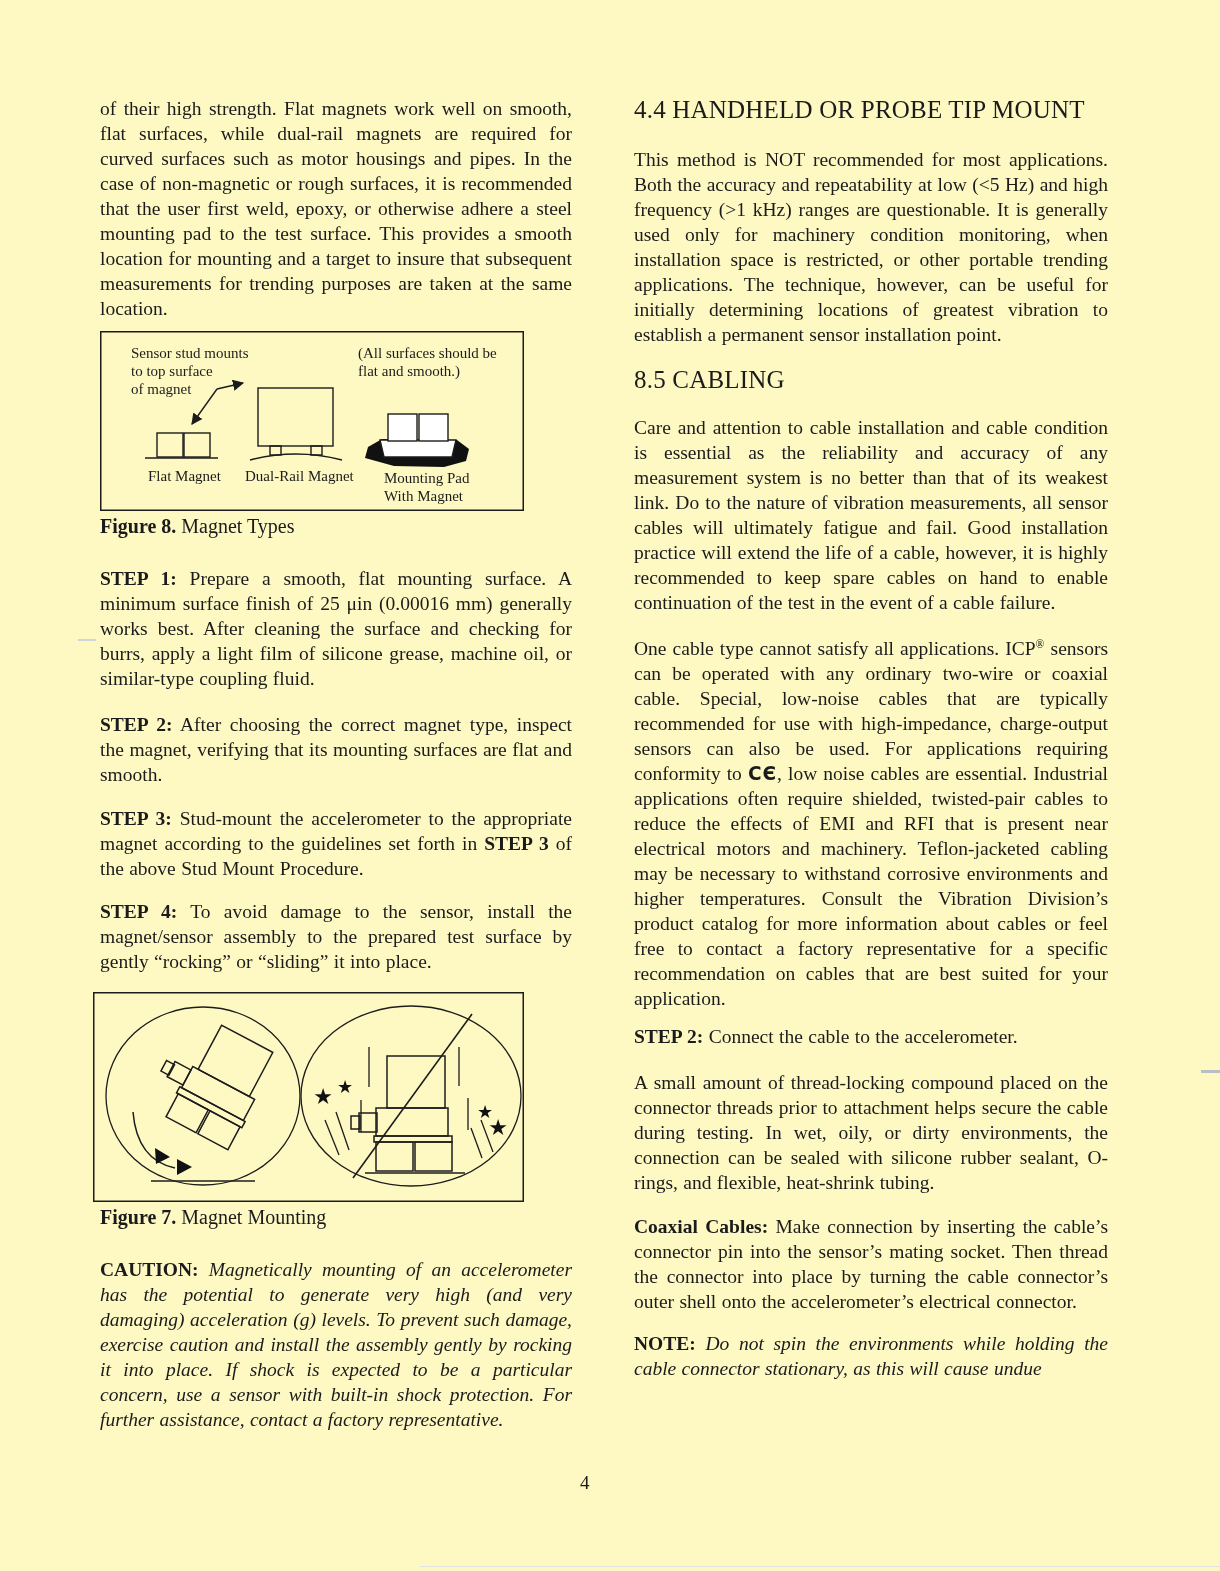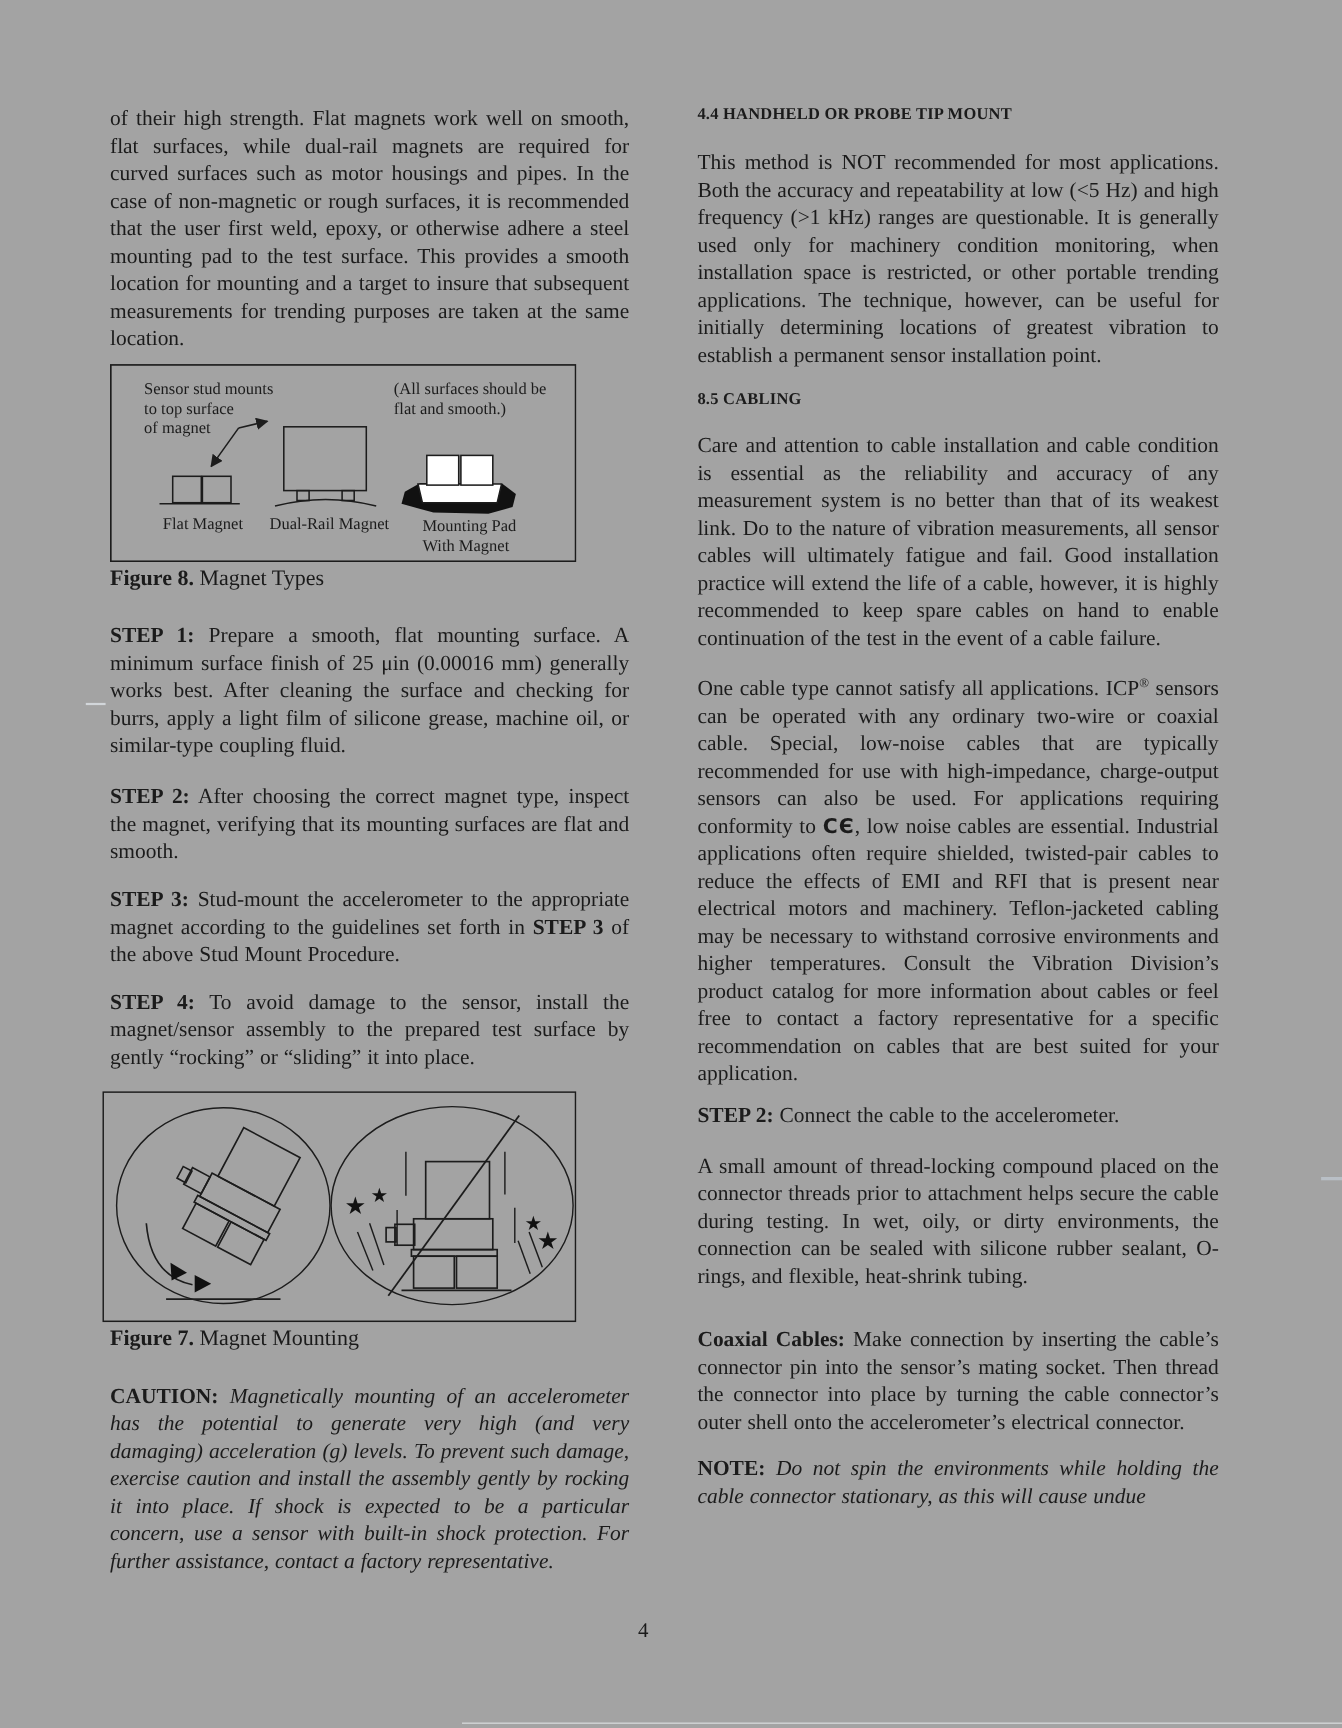--- a/index.html
+++ b/index.html
@@ -1,28 +1,28 @@
 <!DOCTYPE html>
 <html><head>
 <meta charset="utf-8">
 <style>
   * { margin:0; padding:0; box-sizing:border-box; }
   html,body { background:#ffffff; }
   .page {
-    position:relative; width:1220px; height:1571px; background:#a3a3a3;
+    position:relative; width:1220px; height:1571px; background:#fef9c3;
     font-family:"Liberation Serif", serif; color:#1b1b1b; overflow:hidden;
   }
   .col { position:absolute; top:96px; }
   .col-left  { left:100px; width:472px; }
   .col-right { left:634px; width:474px; }
   .para {
     font-size:19.5px; line-height:25px; text-align:justify; text-align-last:left;
     word-spacing:0.5px; hyphens:none;
   }
-  .heading { font-size:15px; font-weight:bold; letter-spacing:0.2px; }
+  .heading { font-size:25px; font-weight:normal; letter-spacing:0.2px; }
   .caption { font-size:20px; margin-top:4px; }
   .b   { font-weight:bold; }
   .i   { font-style:italic; }
   .sup { font-size:0.60em; vertical-align:super; line-height:0; }
   .ce  { font-family:"DejaVu Sans", sans-serif; font-weight:bold; font-size:0.95em; letter-spacing:1px; }
   figure { display:block; }
   figure svg { display:block; }
   .figtext { font-family:"Liberation Serif", serif; font-size:15px; fill:#1c1c1c; }
   .pageno { position:absolute; left:580px; top:1472px; font-size:19px; }
   .artifact { position:absolute; }
@@ -151,21 +151,21 @@
     <p class="para" style="margin-top:23px"><span>This method is NOT recommended for most applications.  Both the accuracy and repeatability at low (&lt;5 Hz) and high frequency (&gt;1 kHz) ranges are questionable. It is generally used only for machinery condition monitoring, when installation space is restricted, or other portable trending applications.  The technique, however, can be useful for initially determining locations of greatest vibration to establish a permanent sensor installation point.</span></p>
 
     <h2 class="heading" style="margin-top:19px">8.5 CABLING</h2>
     <p class="para" style="margin-top:21px"><span>Care and attention to cable installation and cable condition is essential as the reliability and accuracy of any measurement system is no better than that of its weakest link.  Do to the nature of vibration measurements, all sensor cables will ultimately fatigue and fail.  Good installation practice will extend the life of a cable, however, it is highly recommended to keep spare cables on hand to enable continuation of the test in the event of a cable failure.</span></p>
 
     <p class="para" style="margin-top:21px"><span>One cable type cannot satisfy all applications.  </span><span>ICP</span><span class="sup">®</span><span> sensors can be operated with any ordinary two-wire or coaxial cable.  Special, low-noise cables that are typically recommended for use with high-impedance, charge-output sensors can also be used.  For applications requiring conformity to </span><span class="ce">CЄ</span><span>, low noise cables are essential. Industrial applications often require shielded, twisted-pair cables to reduce the effects of EMI and RFI that is present near electrical motors and machinery.  Teflon-jacketed cabling may be necessary to withstand corrosive environments and higher temperatures.  Consult the Vibration Division’s product catalog for more information about cables or feel free to contact a factory representative for a specific recommendation on cables that are best suited for your application.</span></p>
 
     <p class="para" style="margin-top:13px"><span class="b">STEP 2:</span><span> Connect the cable to the accelerometer.</span></p>
     <p class="para" style="margin-top:21px"><span>A small amount of thread-locking compound placed on the connector threads prior to attachment helps secure the cable during testing.  In wet, oily, or dirty environments, the connection can be sealed with silicone rubber sealant, O-rings, and flexible, heat-shrink tubing.</span></p>
 
-    <p class="para" style="margin-top:33px"><span class="b">Coaxial Cables:</span><span> Make connection by inserting the cable’s connector pin into the sensor’s mating socket.  Then thread the connector into place by turning the cable connector’s outer shell onto the accelerometer’s electrical connector.</span></p>
+    <p class="para" style="margin-top:19px"><span class="b">Coaxial Cables:</span><span> Make connection by inserting the cable’s connector pin into the sensor’s mating socket.  Then thread the connector into place by turning the cable connector’s outer shell onto the accelerometer’s electrical connector.</span></p>
     <p class="para" style="margin-top:17px"><span class="b">NOTE:</span><span class="i"> Do not spin the environments while holding the cable connector stationary, as this will cause undue</span></p>
   </div>
 
   <div class="pageno">4</div>
 
   <div class="artifact a-right-dash"></div>
   <div class="artifact a-left-dash"></div>
   <div class="artifact a-bottom-line"></div>
 </div>
 

